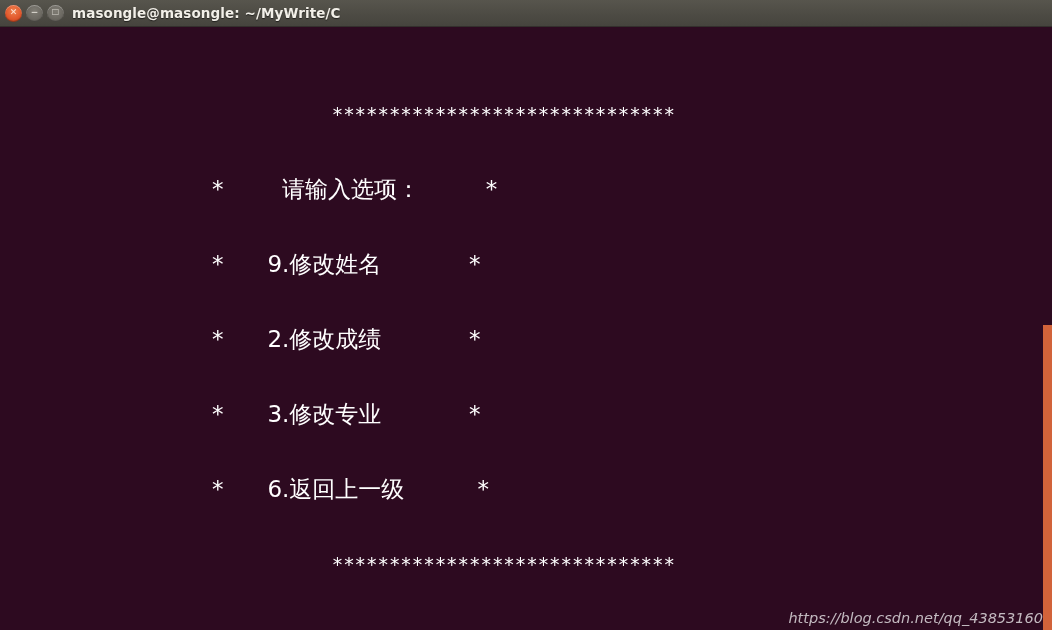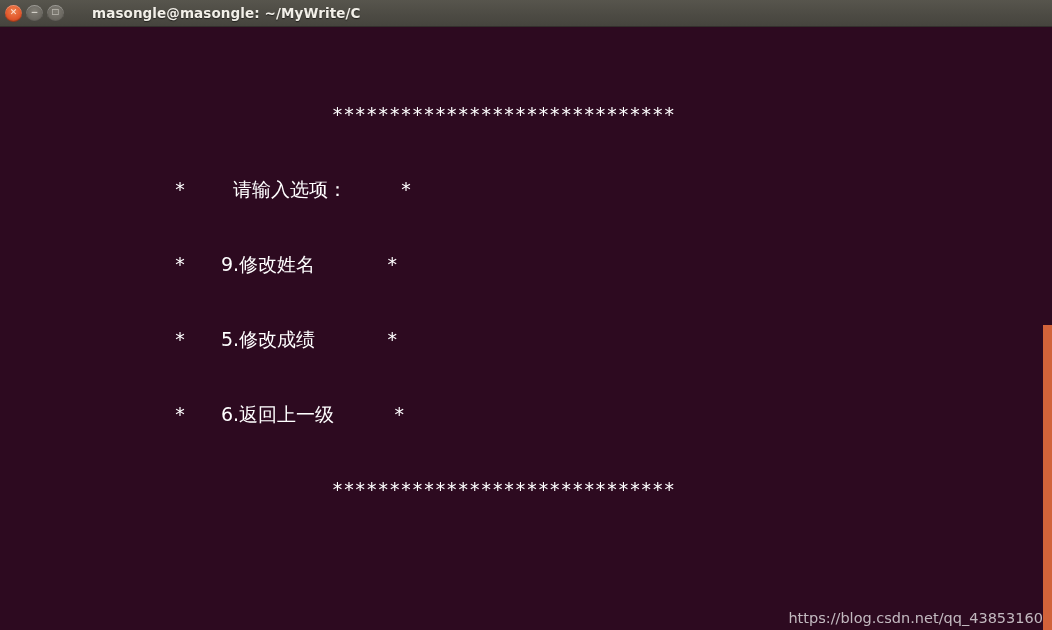--- a/index.html
+++ b/index.html
@@ -69,21 +69,21 @@
     font-size: 9px;
     position: relative;
     top: -0.5px;
   }
   .win-btn.max .glyph {
     font-size: 8px;
     top: -1px;
   }
 
   #title-text {
-    margin-left: 28px;
+    margin-left: 8px;
     color: #f2efe8;
     font-family: "DejaVu Sans", sans-serif;
     font-size: 13.5px;
     font-weight: bold;
     letter-spacing: 0.1px;
     text-shadow: 0 1px 1px rgba(0,0,0,0.55);
     white-space: nowrap;
   }
 
   
@@ -108,21 +108,21 @@
     color: #ffffff;
     white-space: pre;
   }
   .row {
     height: 25px;
     white-space: pre;
     display: block;
   }
   .cjk {
     font-family: "DejaVu Sans", sans-serif;
-    font-size: 19px;
+    font-size: 23px;
   }
 
   
   #scrollbar-track {
     position: absolute;
     right: 0;
     top: 27px;
     width: 9px;
     height: 603px;
     background: #2d0a20;
@@ -139,20 +139,21 @@
   
   #watermark {
     position: absolute;
     right: 9px;
     bottom: 4px;
     color: #cfc8cd;
     font-family: "DejaVu Sans", sans-serif;
     font-size: 14.5px;
     opacity: 0.92;
     white-space: nowrap;
+    font-style: italic;
   }
 </style>
 </head>
 <body>
 
 <div id="window">
 
   <div id="titlebar">
     <div class="win-buttons">
       <div class="win-btn close">
@@ -167,21 +168,22 @@
     </div>
     <div id="title-text">masongle@masongle: ~/MyWrite/C</div>
   </div>
 
   <div id="terminal">
     <div id="screen">
 
       <span class="row">                             ******************************</span>
       <span class="row cjk">                             *        请输入选项：         *</span>
       <span class="row cjk">                             *      9.修改姓名            *</span>
-      <span class="row cjk">                             *      5.修改成绩            *</span>
+      <span class="row cjk">                             *      2.修改成绩            *</span>
+      <span class="row cjk">                             *      3.修改专业            *</span>
       <span class="row cjk">                             *      6.返回上一级          *</span>
       <span class="row">                             ******************************</span>
 
       
       
       
       
       
 
     </div>

